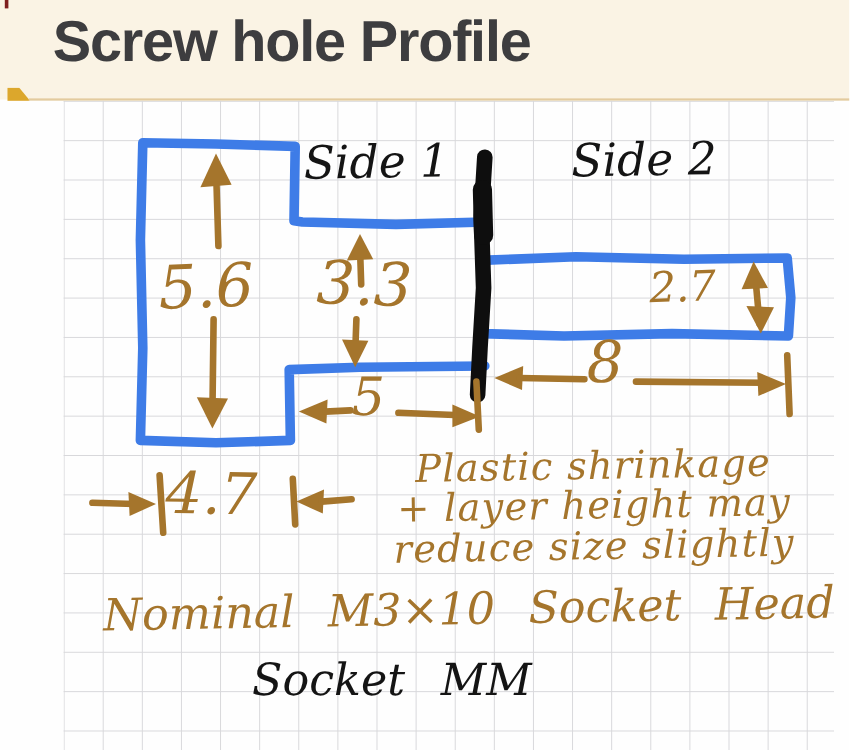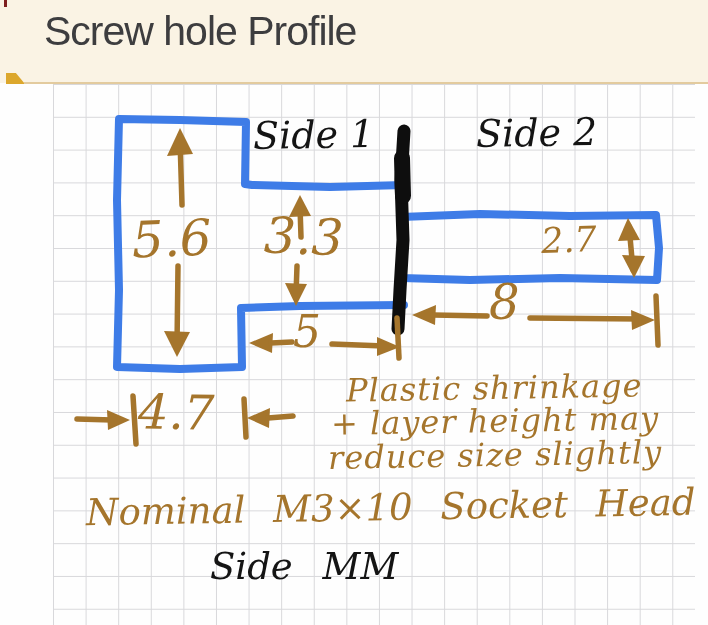--- a/index.html
+++ b/index.html
@@ -1,20 +1,20 @@
 <!DOCTYPE html>
 <html><head>
 <meta charset="utf-8">
 <style>
   html,body{margin:0;padding:0;background:#fff;}
   .stage{position:relative;width:708px;height:625px;overflow:hidden;background:#fefefe;
          font-family:"Liberation Sans",sans-serif;}
   
   .header{position:absolute;left:0;top:0;width:708px;height:83px;background:#faf3e4;}
-  .title{position:absolute;left:44px;top:8px;font-size:41px;font-weight:normal;
+  .title{position:absolute;left:44px;top:8px;font-size:48px;font-weight:bold;
          letter-spacing:-1px;color:#3d3d3f;font-family:"Liberation Sans",sans-serif;}
   .red-tick{position:absolute;left:4px;top:0;width:3px;height:7px;background:#7e1e1e;}
   .divider{position:absolute;left:24px;top:82px;width:684px;height:2px;background:#e3cb9e;}
   .gold-arrow{position:absolute;left:6px;top:73px;width:19px;height:22px;background:#dca72c;
         clip-path:polygon(0 0,52% 0,100% 50%,52% 100%,0 100%);}
   
   .paper{position:absolute;left:0;top:84px;width:708px;height:541px;background:#fefefe;}
   .grid{position:absolute;left:53px;top:0;width:642px;height:541px;
         background-image:
           linear-gradient(to right,#d8d8db 1px,transparent 1px),
@@ -123,15 +123,15 @@
   <div class="hw ink-brown dim-33">3.3</div>
   <div class="hw ink-brown dim-27">2.7</div>
   <div class="hw ink-brown dim-8">8</div>
   <div class="hw ink-brown dim-5">5</div>
   <div class="hw ink-brown dim-47">4.7</div>
 
   <div class="hw ink-brown note1">Plastic shrinkage</div>
   <div class="hw ink-brown note2">+ layer height may</div>
   <div class="hw ink-brown note3">reduce size slightly</div>
   <div class="hw ink-brown nominal">Nominal M3×10 Socket Head</div>
-  <div class="hw ink-black units">Side MM</div>
+  <div class="hw ink-black units">Socket MM</div>
 
 </div>
 
 </body></html>

